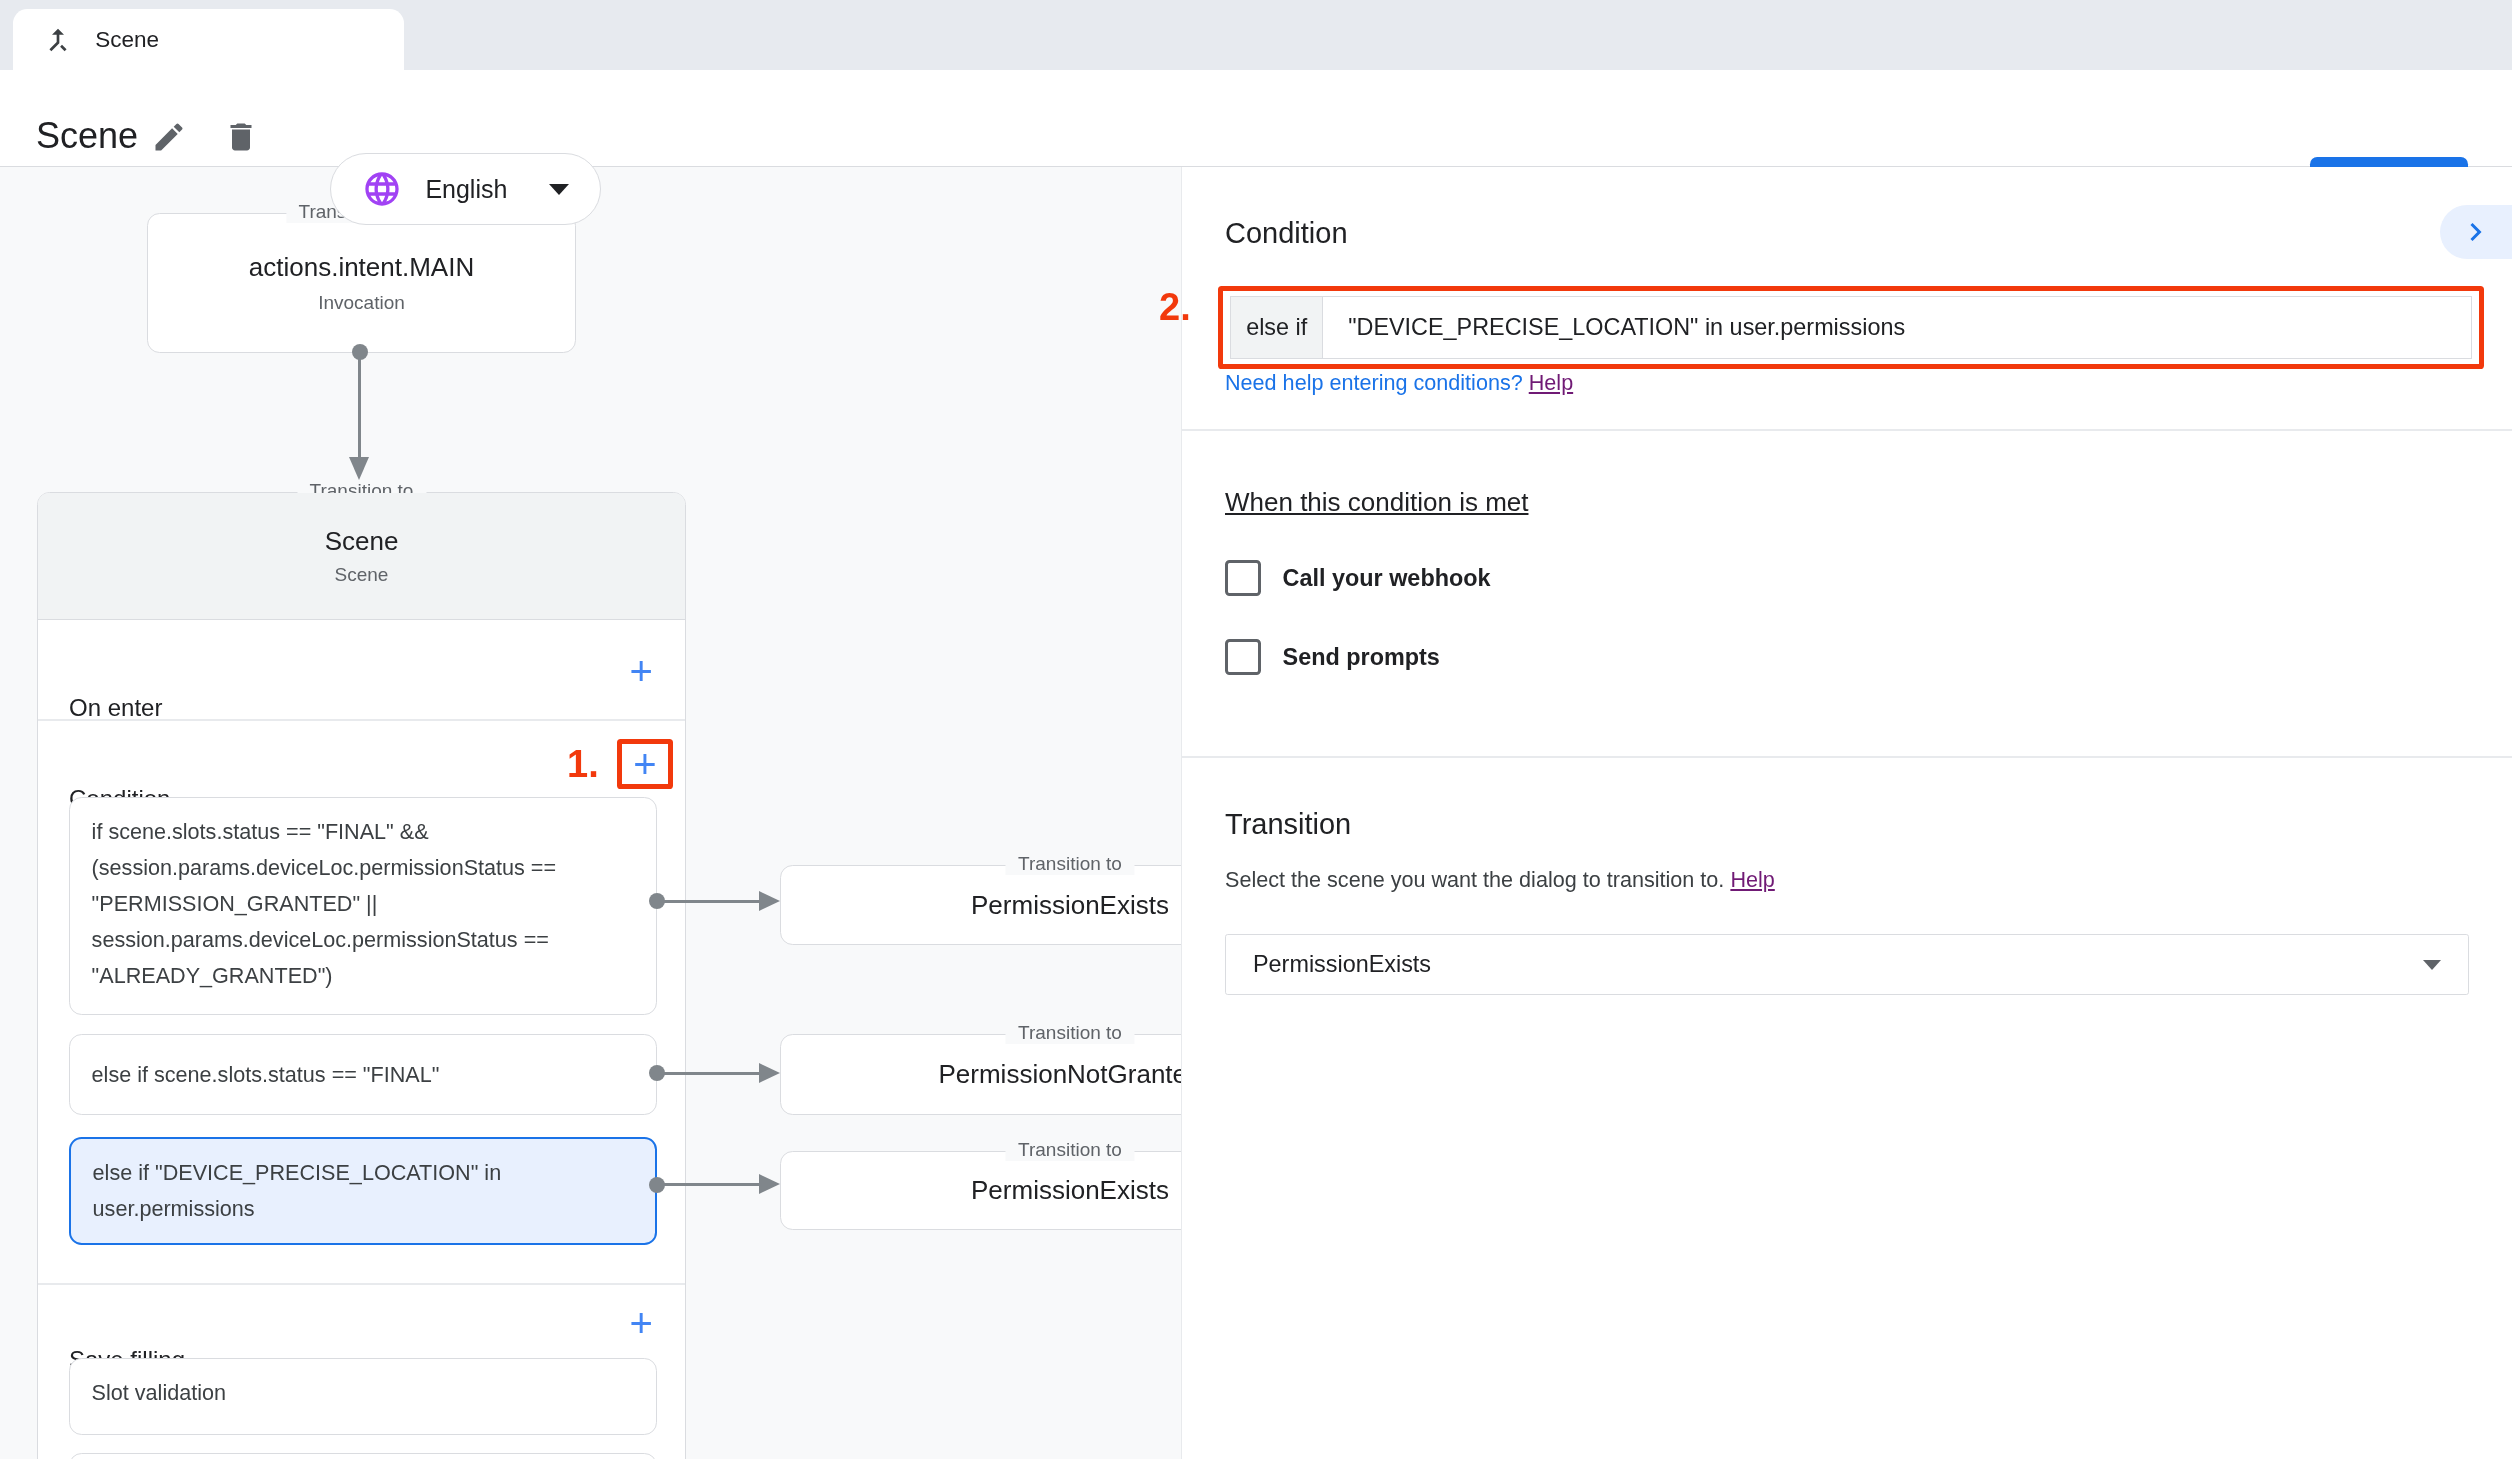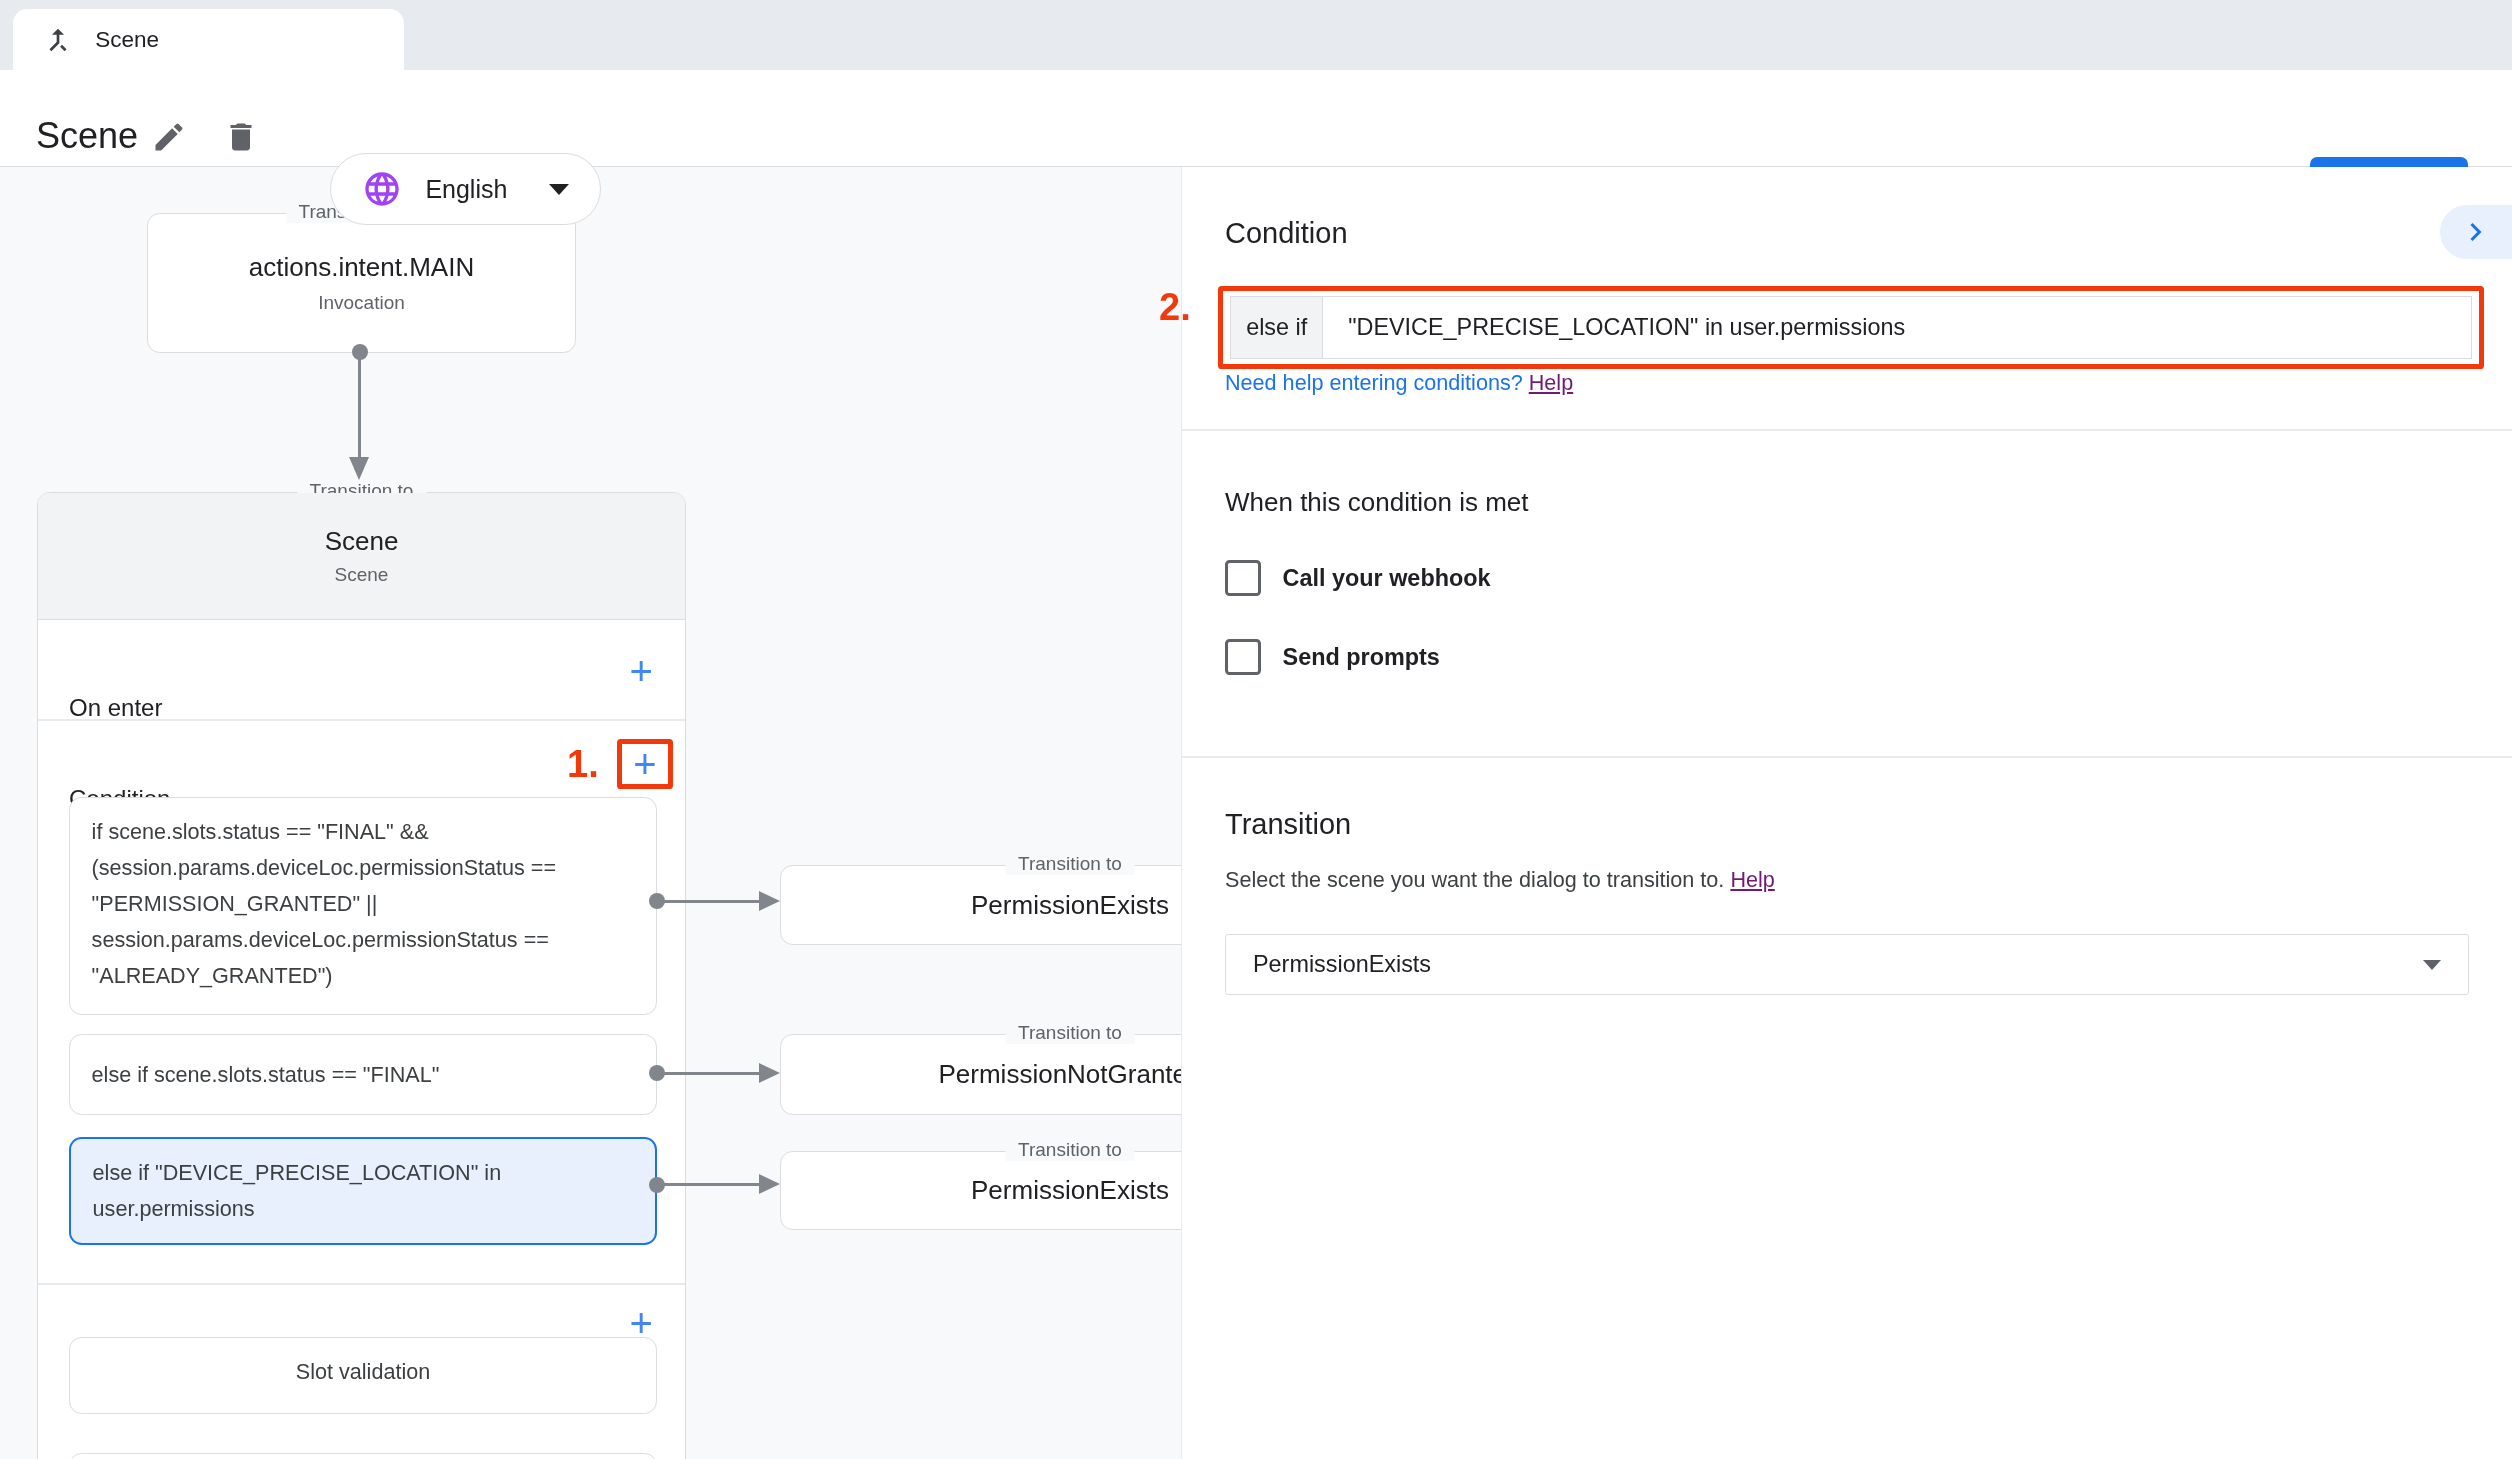--- a/index.html
+++ b/index.html
@@ -141,21 +141,21 @@
       </div>
 
       <div class="cond-item" style="top:304px; height:218px;">if scene.slots.status == "FINAL" &amp;&amp; (session.params.deviceLoc.permissionStatus == "PERMISSION_GRANTED" || session.params.deviceLoc.permissionStatus == "ALREADY_GRANTED")</div>
       <div class="cond-item" style="top:541px; height:81px; display:flex; align-items:center;">else if scene.slots.status == "FINAL"</div>
       <div class="cond-item selected" style="top:644px; height:108px;">else if "DEVICE_PRECISE_LOCATION" in user.permissions</div>
 
       <div class="row-divider" style="top:790px;"></div>
 
       <span class="card-section-label" style="top:817px;">Save filling</span>
       <div class="plus-btn" style="right:23.4px; top:809px;">+</div>
-      <div class="cond-item" style="top:844px; height:77px;text-align:center;">Slot validation</div>
+      <div class="cond-item" style="top:865px; height:77px;">Slot validation</div>
       <div class="cond-item" style="top:960px; height:54px;"></div>
     </div>
 
     <div class="conn-dot" style="left:649px; top:726px;"></div>
     <div class="hline" style="left:663px; top:733px; width:99px;"></div>
     <div class="arrowhead-right" style="left:759px; top:724px;"></div>
 
     <div class="conn-dot" style="left:649px; top:898px;"></div>
     <div class="hline" style="left:663px; top:905px; width:99px;"></div>
     <div class="arrowhead-right" style="left:759px; top:896px;"></div>
@@ -197,21 +197,21 @@
       <div class="cond-field">
         <div class="cond-prefix">else if</div>
         <div class="cond-expr">"DEVICE_PRECISE_LOCATION" in user.permissions</div>
       </div>
     </div>
 
     <div class="help-line"><span>Need help entering conditions? </span><span class="inline-help">Help</span></div>
 
     <div class="panel-divider" style="top:262px;"></div>
 
-    <span class="panel-heading" style="top:320px; font-size:26px; font-weight:500;">When this condition is met</span>
+    <span class="panel-heading" style="top:320px; font-size:26px; font-weight:500;text-decoration:underline;">When this condition is met</span>
 
     <div class="checkbox-row" style="top:393px;">
       <div class="checkbox"></div>
       <span class="checkbox-label">Call your webhook</span>
     </div>
     <div class="checkbox-row" style="top:472px;align-items:center;">
       <div class="checkbox"></div>
       <span class="checkbox-label">Send prompts</span>
     </div>
 

